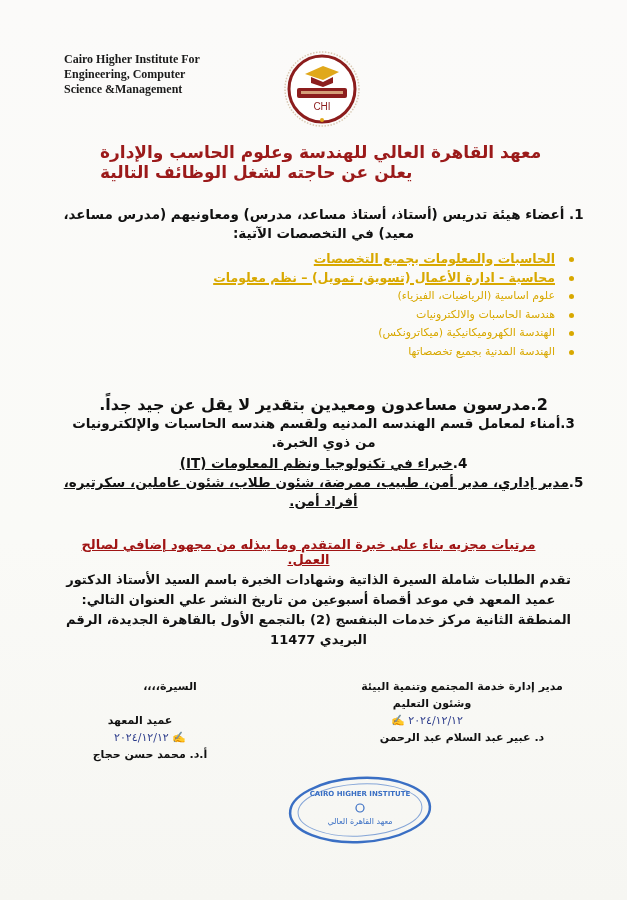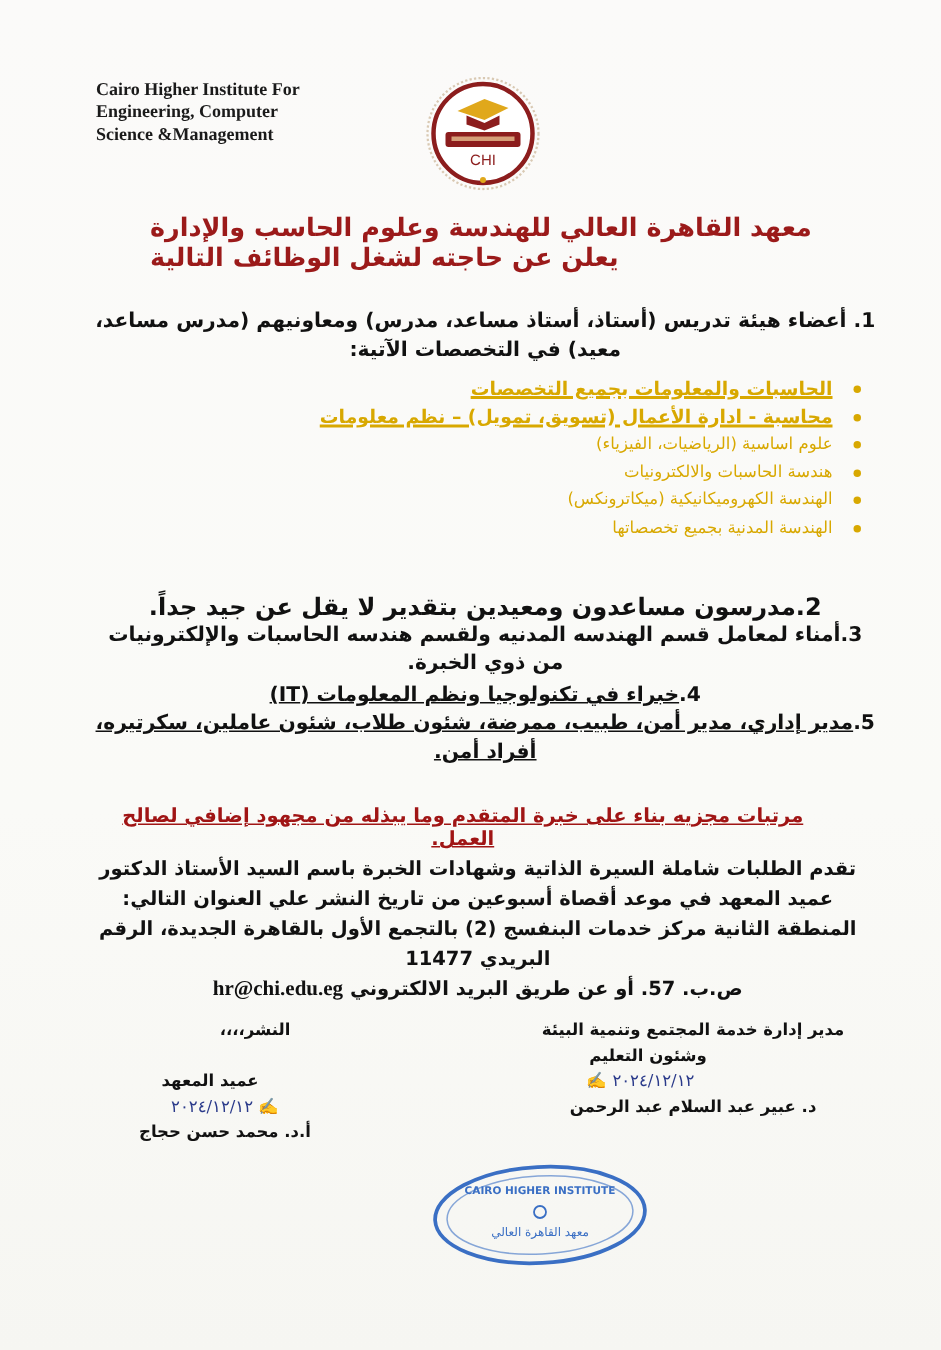--- a/index.html
+++ b/index.html
@@ -131,37 +131,33 @@
 
   <div class="rtl s5 b">
     <span>5.</span><span class="u">مدير إداري، مدير أمن، طبيب، ممرضة، شئون طلاب، شئون عاملين، سكرتيره، أفراد أمن.</span>
   </div>
 
   <div class="salary">مرتبات مجزيه بناء على خبرة المتقدم وما يبذله من مجهود إضافي لصالح العمل.</div>
 
   <div class="rtl apply">
     <div>تقدم الطلبات شاملة السيرة الذاتية وشهادات الخبرة باسم السيد الأستاذ الدكتور عميد المعهد في موعد أقصاة أسبوعين من تاريخ النشر علي العنوان التالي:</div>
     <div>المنطقة الثانية مركز خدمات البنفسج (2) بالتجمع الأول بالقاهرة الجديدة، الرقم البريدي 11477</div>
-    <div>
-      <span>ص.ب. 57. أو عن طريق البريد الالكتروني</span>
-      <span class="email">hr@chi.edu.eg</span>
-    </div>
   </div>
 
   <div class="rtl sig-right">
     <div>مدير إدارة خدمة المجتمع وتنمية البيئة</div>
     <div style="padding-right:60px">وشئون التعليم</div>
     <div style="padding-right:70px" class="handwrite">
       <span>٢٠٢٤/١٢/١٢</span> ✍
     </div>
     <div>د. عبير عبد السلام عبد الرحمن</div>
   </div>
 
   <div class="rtl sig-left">
-    <div>النشر،،،،</div>
+    <div>السيرة،،،،</div>
     <div style="margin-top:17px; padding-right:60px">عميد المعهد</div>
     <div style="padding-right:40px" class="handwrite">
       ✍ <span>٢٠٢٤/١٢/١٢</span>
     </div>
     <div style="padding-right:40px">أ.د. محمد حسن حجاج</div>
   </div>
 
   <svg class="stamp" viewBox="0 0 148 72">
     <ellipse cx="74" cy="36" rx="70" ry="32" fill="none" stroke="#3a6fc4" stroke-width="2.5" transform="rotate(-3 74 36)"></ellipse>
     <ellipse cx="74" cy="36" rx="62" ry="26" fill="none" stroke="#3a6fc4" stroke-width="1" transform="rotate(-3 74 36)" opacity="0.6"></ellipse>

